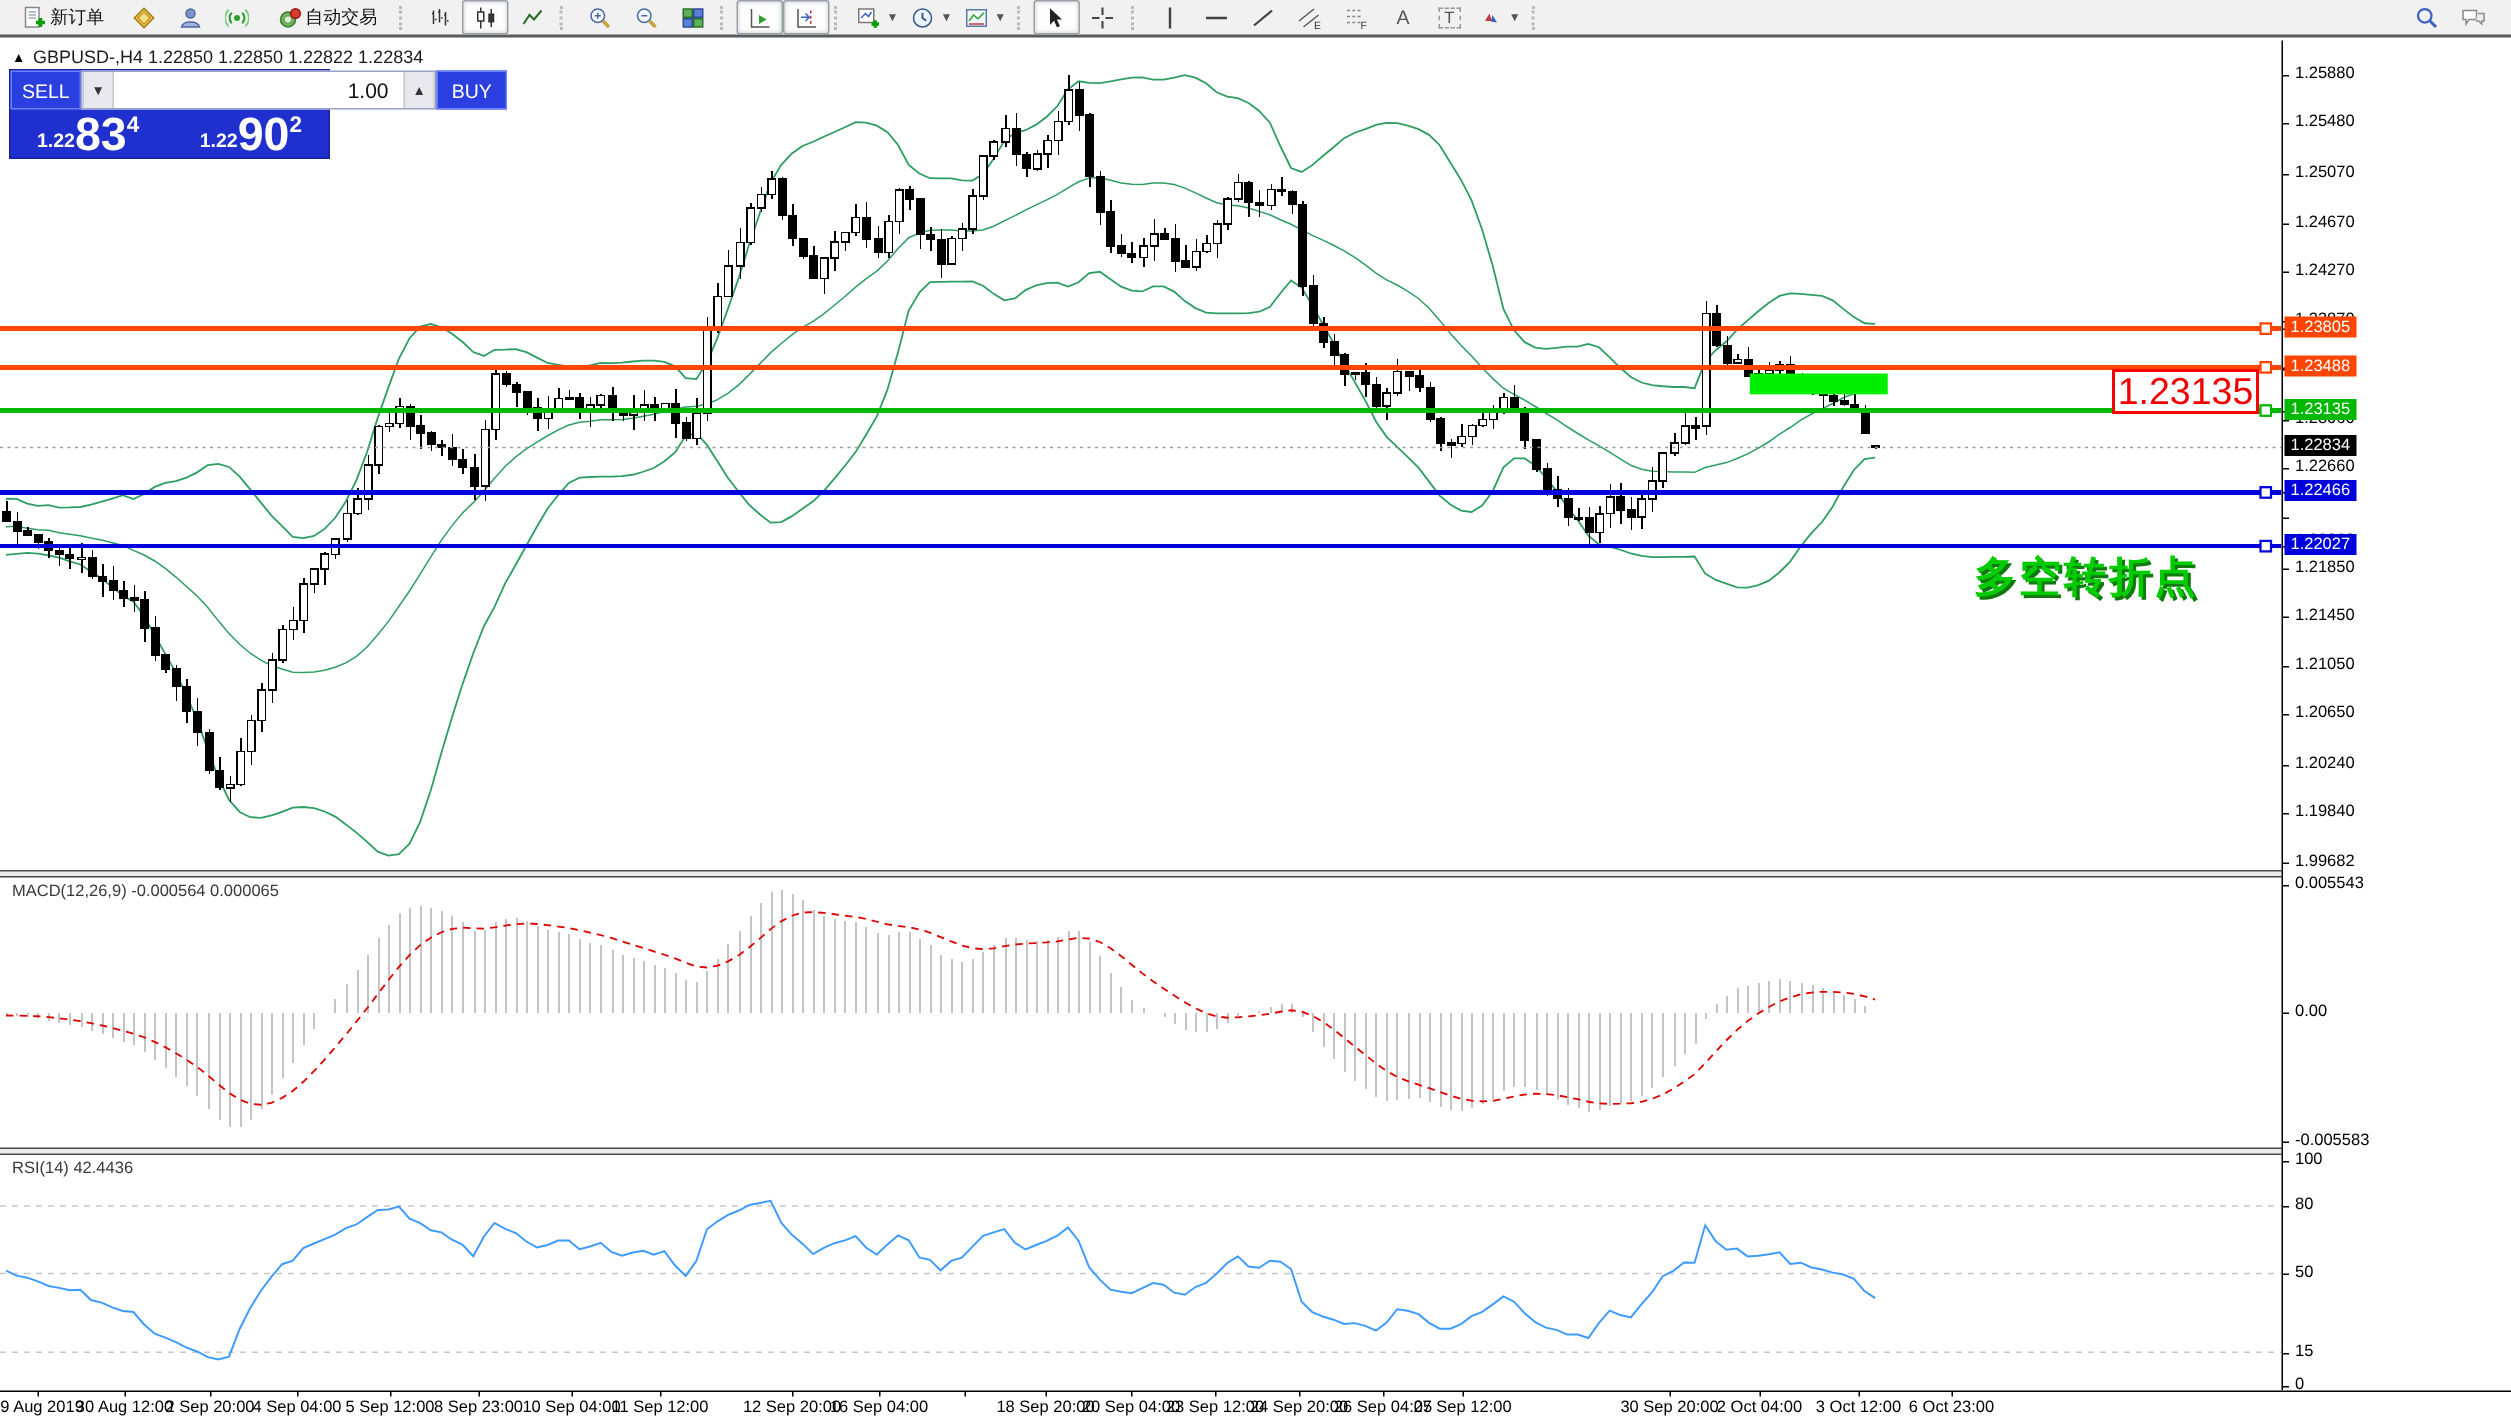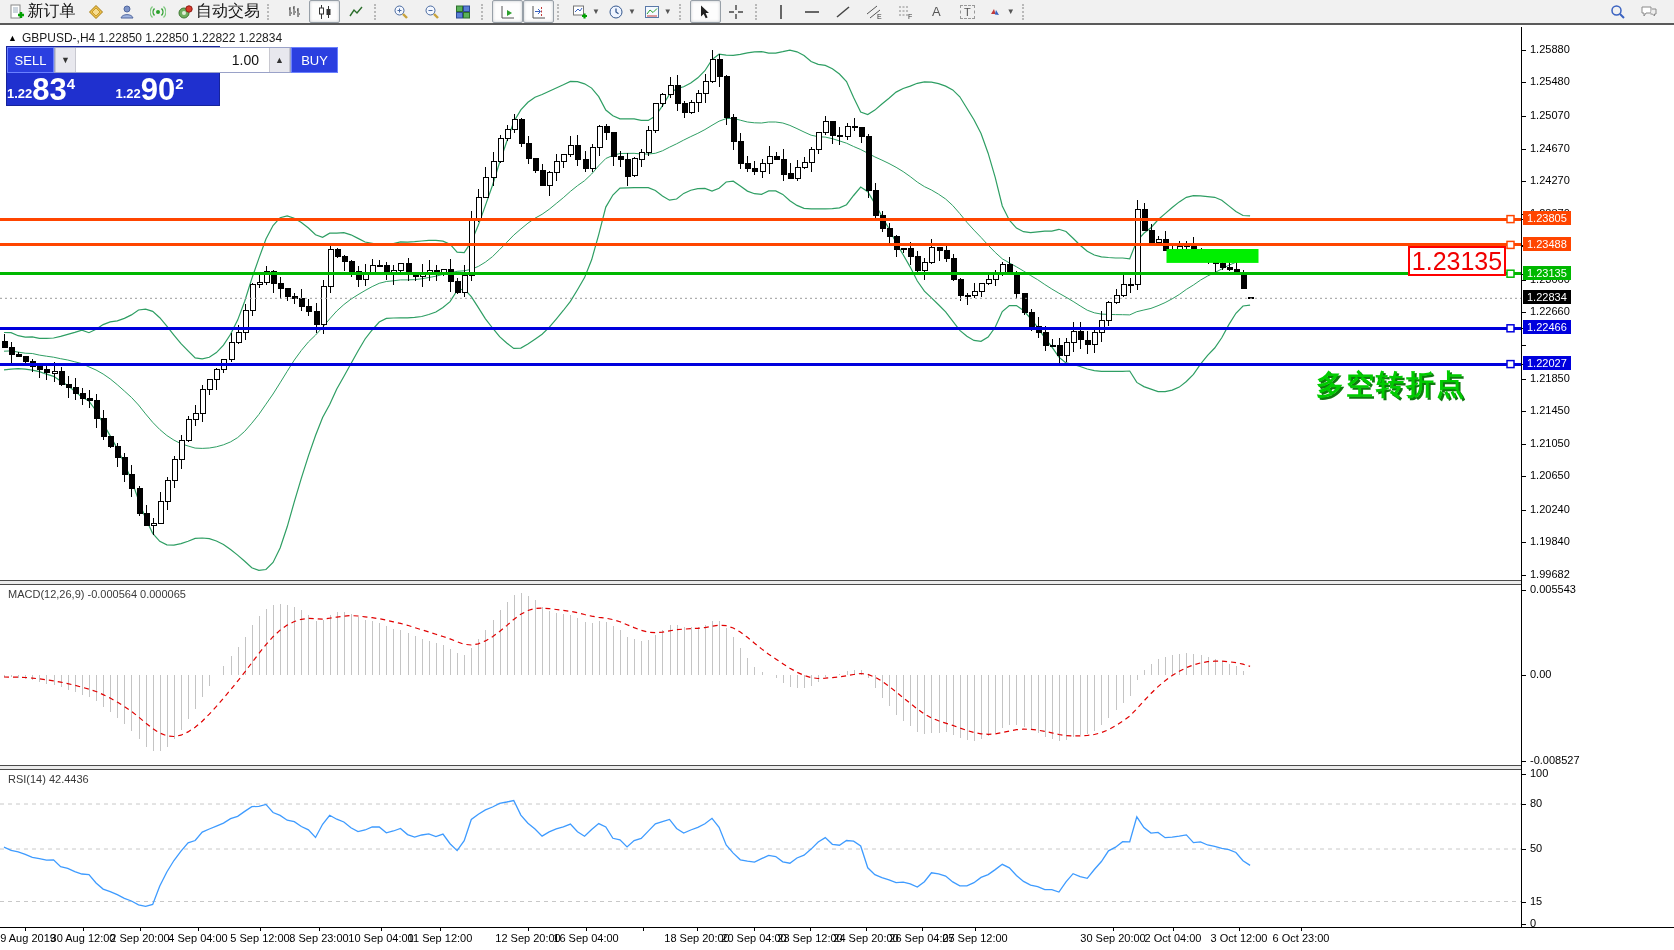--- a/index.html
+++ b/index.html
@@ -5,21 +5,21 @@
   html,body{margin:0;padding:0;}
   body{width:1674px;height:950px;overflow:hidden;position:relative;background:#fff;
        font-family:"Liberation Sans",sans-serif;-webkit-font-smoothing:antialiased;}
   
   .toolbar{position:absolute;left:0;top:0;width:1674px;height:25px;background:#f1f1f1;
            border-bottom:2px solid #5a5a5a;display:flex;align-items:center;padding:0 4px;box-sizing:border-box;}
   .tb{height:21px;min-width:23px;display:inline-flex;align-items:center;justify-content:center;gap:3px;
       padding:0 3px;border:1px solid transparent;border-radius:2px;background:transparent;font-size:12px;color:#222;cursor:default;}
   .tb.active{border-color:#98a0a8;background:#fdfdfd;box-shadow:inset 0 0 3px #c2c6ca;}
   .tb svg{display:block;}
-  .tb .cap{font-size:16px;color:#111;white-space:nowrap;}
+  .tb .cap{font-size:12px;color:#111;white-space:nowrap;}
   .caret{font-size:8px;color:#555;margin-left:1px;}
   .tb-handle{width:4px;height:16px;border-left:2px dotted #b9b9b9;margin:0 5px 0 3px;}
   .tf{font-size:11px;color:#333;padding:2px 6px;height:17px;line-height:17px;border:1px solid transparent;border-radius:2px;}
   .tf.active{border-color:#98a0a8;background:#fdfdfd;box-shadow:inset 0 0 3px #c2c6ca;}
   .tb-spacer{flex:1;}
   
   .panel-sep{position:absolute;left:0;width:1674px;height:5px;background:#ececec;
              border-top:1px solid #4b4b4b;border-bottom:1px solid #4b4b4b;box-sizing:border-box;}
   #axis-col{position:absolute;left:1521px;top:27px;width:171px;height:900px;border-left:1px solid #000;
             background:#fff;box-sizing:border-box;}
@@ -42,21 +42,21 @@
   #trade-panel{position:absolute;left:6px;top:46px;width:214px;height:60px;background:#1f30cf;z-index:9;
                border:1px solid #16239a;box-sizing:border-box;}
   .tp-row1{display:flex;height:26px;align-items:stretch;}
   .tp-btn{flex:0 0 47px;display:flex;align-items:center;justify-content:center;color:#fff;font-size:13px;
           background:#2b3fe0;border:1px solid #6a80ff;box-sizing:border-box;cursor:pointer;}
   .tp-vol{flex:1;display:flex;background:#fff;border:1px solid #9aa2c8;box-sizing:border-box;}
   .tp-spin{width:21px;border:none;background:#e8e8ee;color:#333;font-size:9px;padding:0;cursor:pointer;border-right:1px solid #c8c8d0;border-left:1px solid #c8c8d0;}
   .tp-input{flex:1;border:none;outline:none;font-size:14px;text-align:right;padding-right:10px;color:#111;min-width:0;
             font-family:"Liberation Sans",sans-serif;}
   .tp-row2{display:flex;height:32px;}
-  .tp-price{flex:1;display:flex;align-items:flex-end;justify-content:flex-start;color:#fff;padding-bottom:1px;}
+  .tp-price{flex:1;display:flex;align-items:flex-end;justify-content:center;color:#fff;padding-bottom:1px;}
   .tp-price .sm{font-size:13px;font-weight:bold;margin-bottom:3px;}
   .tp-price .big{font-size:31px;font-weight:bold;line-height:29px;}
   .tp-price .sup{font-size:15px;font-weight:bold;margin-bottom:12px;}
   .tp-gap{width:5px;}
   svg text{font-family:"Liberation Sans",sans-serif;}
 </style>
 </head>
 <body>
 
 <div class="toolbar">
@@ -947,21 +947,21 @@
     <div class="ydash" style="top: 301.295px;"></div>
     <div class="ylabel" style="top: 293.295px; background: rgb(0, 0, 221);">1.22466</div>
     <div class="ydash" style="top: 337.102px;"></div>
     <div class="ylabel" style="top: 329.102px; background: rgb(0, 0, 221);">1.22027</div>
     <div class="ylabel" style="top: 263.28px; background: rgb(0, 0, 0);">1.22834</div>
     <div class="ydash" style="top: 562.723px;"></div>
     <div class="ytick" style="top: 555.723px;">0.005543</div>
     <div class="ydash" style="top: 648px;"></div>
     <div class="ytick" style="top: 641px;">0.00</div>
     <div class="ydash" style="top: 733.892px;"></div>
-    <div class="ytick" style="top: 726.892px;">-0.008527</div>
+    <div class="ytick" style="top: 726.892px;">-0.005583</div>
     <div class="ydash" style="top: 747px;"></div>
     <div class="ytick" style="top: 740px;">100</div>
     <div class="ydash" style="top: 777px;"></div>
     <div class="ytick" style="top: 770px;">80</div>
     <div class="ydash" style="top: 822px;"></div>
     <div class="ytick" style="top: 815px;">50</div>
     <div class="ydash" style="top: 874.5px;"></div>
     <div class="ytick" style="top: 867.5px;">15</div>
     <div class="ydash" style="top: 897px;"></div>
     <div class="ytick" style="top: 890px;">0</div>

